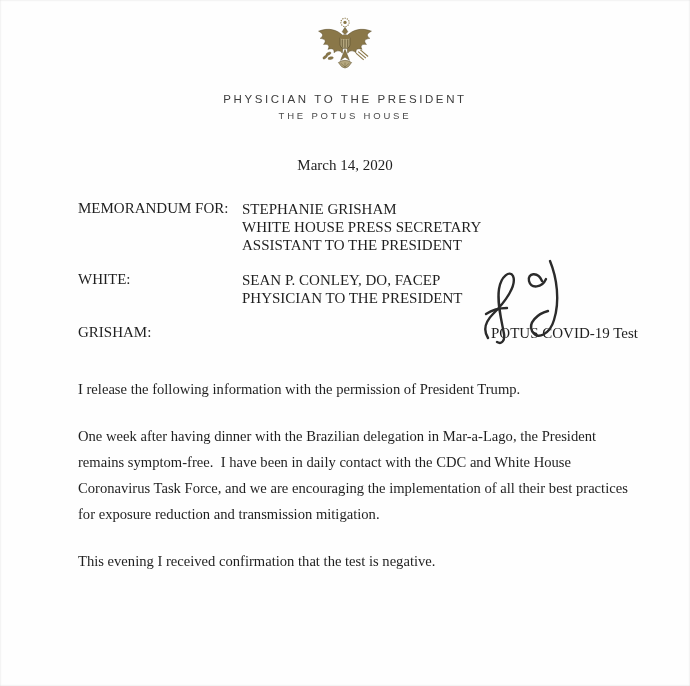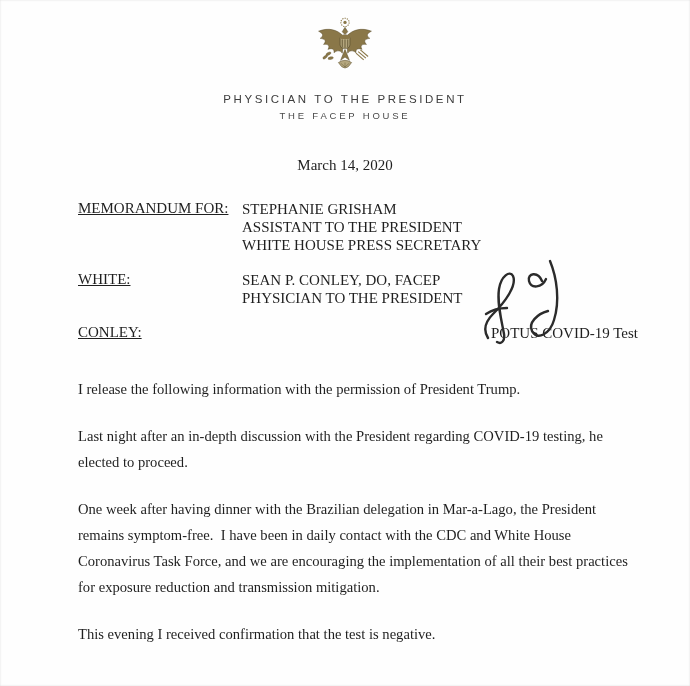--- a/index.html
+++ b/index.html
@@ -55,21 +55,20 @@
     width: 560px;
     font-size: 15px;
   }
   .memo-row {
     display: grid;
     grid-template-columns: 164px 1fr;
     margin-bottom: 17px;
   }
   .memo-label {
     white-space: nowrap;
-    text-decoration: underline;
   }
   .memo-value div {
     line-height: 18px;
   }
   .memo-value div + div {
     margin-top: 0;
   }
   .memo-row.single .memo-value div {
     line-height: 18px;
     text-align: right;
@@ -129,46 +128,46 @@
         <line x1="88" y1="61" x2="102" y2="73"></line>
         <line x1="80" y1="67" x2="94" y2="79"></line>
       </g>
 
       <path d="M60,60 L52,80 L60,74 L68,80 Z" fill="#8a7748" stroke="#5f5231" stroke-width="1"></path>
 
       <path d="M48,84 Q60,76 72,84 Q66,94 60,94 Q54,94 48,84 Z" fill="#b5a77e" stroke="#5f5231" stroke-width="1"></path>
       <path d="M52,85 L60,92 M60,84 L60,93 M68,85 L60,92" stroke="#5f5231" stroke-width="0.8" fill="none"></path>
     </svg>
     <div class="lh-line1">PHYSICIAN TO THE PRESIDENT</div>
-    <div class="lh-line2">THE FACEP HOUSE</div>
+    <div class="lh-line2">THE POTUS HOUSE</div>
   </div>
 
   <div class="date-line">March 14, 2020</div>
 
   <div class="memo">
 
     <div class="memo-row">
       <div class="memo-label">MEMORANDUM FOR:</div>
       <div class="memo-value">
         <div>STEPHANIE GRISHAM</div>
+        <div>WHITE HOUSE PRESS SECRETARY</div>
         <div>ASSISTANT TO THE PRESIDENT</div>
-        <div>WHITE HOUSE PRESS SECRETARY</div>
       </div>
     </div>
 
     <div class="memo-row">
       <div class="memo-label">WHITE:</div>
       <div class="memo-value">
         <div>SEAN P. CONLEY, DO, FACEP</div>
         <div>PHYSICIAN TO THE PRESIDENT</div>
       </div>
     </div>
 
     <div class="memo-row single">
-      <div class="memo-label">CONLEY:</div>
+      <div class="memo-label">GRISHAM:</div>
       <div class="memo-value">
         <div>POTUS COVID-19 Test</div>
       </div>
     </div>
 
   </div>
 
   <svg class="signature" viewBox="0 0 104 104" aria-hidden="true">
     <g fill="none" stroke="#2b2b2b" stroke-width="2.4" stroke-linecap="round">
 
@@ -176,18 +175,17 @@
       <path d="M12,66 C18,62 26,60 33,60"></path>
 
       <path d="M68,33 C64,23 53,25 55,33 C57,41 68,40 72,31"></path>
 
       <path d="M76,13 C83,30 86,53 80,72 C76,86 63,93 58,83 C54,75 63,66 74,63"></path>
     </g>
   </svg>
 
   <div class="body-text">
     <p>I release the following information with the permission of President Trump.</p>
-    <p>Last night after an in-depth discussion with the President regarding COVID-19 testing, he elected to proceed.</p>
     <p>One week after having dinner with the Brazilian delegation in Mar-a-Lago, the President remains symptom-free.  I have been in daily contact with the CDC and White House Coronavirus Task Force, and we are encouraging the implementation of all their best practices for exposure reduction and transmission mitigation.</p>
     <p>This evening I received confirmation that the test is negative.</p>
   </div>
 
 </div>
 
 </body></html>

